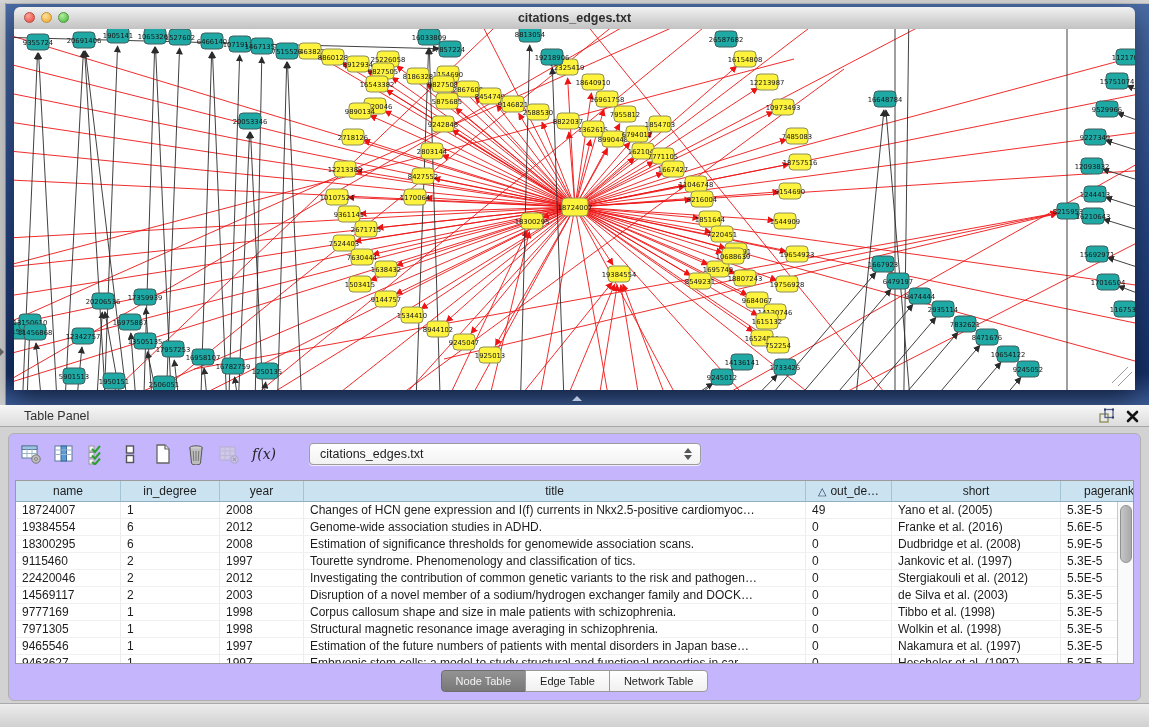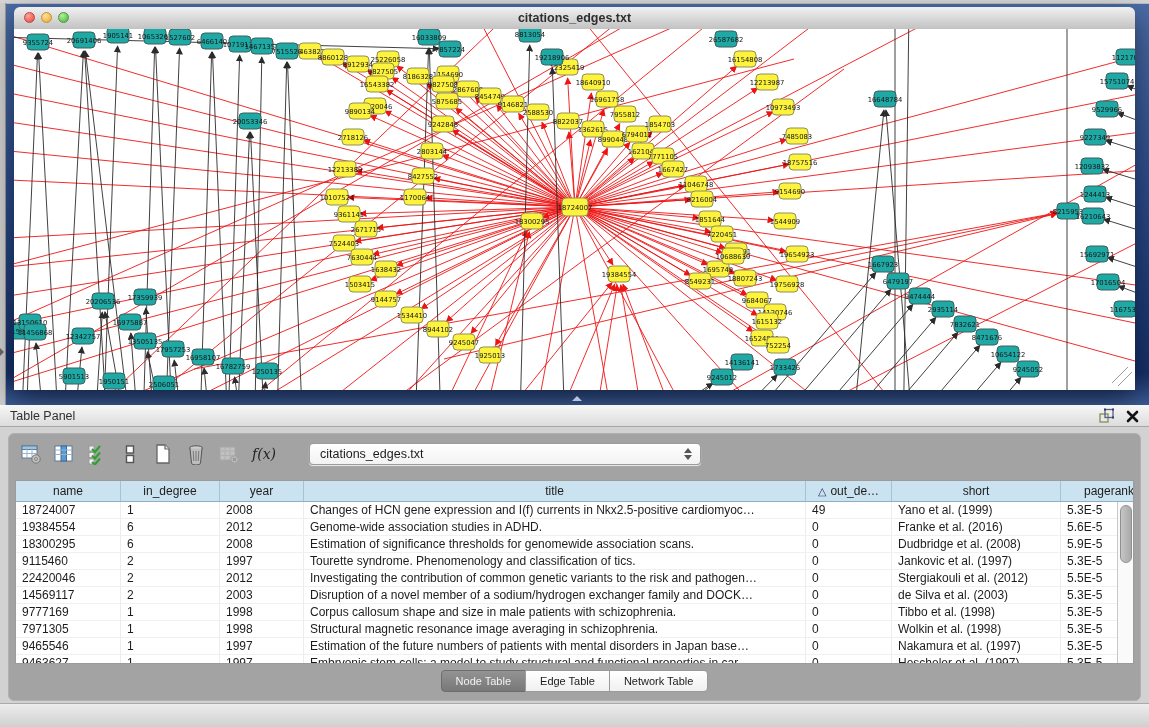--- a/index.html
+++ b/index.html
@@ -26,24 +26,24 @@
   .win-title{display:block;text-align:center;line-height:22px;font-size:12.5px;font-weight:bold;color:#2e2e2e;}
   .traffic{position:absolute;top:5px;width:11px;height:11px;border-radius:50%;box-sizing:border-box;}
   .t-red{left:10px;background:radial-gradient(circle at 35% 30%,#ffa59b,#ea5c50 75%);border:1px solid #b84a42;}
   .t-yellow{left:27px;background:radial-gradient(circle at 35% 30%,#ffe2a0,#f2b440 75%);border:1px solid #c09138;}
   .t-green{left:44px;background:radial-gradient(circle at 35% 30%,#b8eea0,#5cc24e 75%);border:1px solid #4d9a3f;}
   .net-canvas{position:absolute;left:0;top:22px;width:1121px;height:361px;background:#ffffff;overflow:hidden;}
   .net-canvas svg{display:block;}
   
   .table-panel{position:absolute;left:0;top:405px;width:1149px;height:322px;background:#d2d2d2;}
   .panel-titlebar{height:22px;background:linear-gradient(#f7f7f7,#dcdcdc);border-bottom:1px solid #a6a6a6;
-    font-size:12.5px;color:#303030;line-height:22px;padding-left:10px;position:relative;box-sizing:border-box;}
+    font-size:12.5px;color:#303030;line-height:22px;padding-left:24px;position:relative;box-sizing:border-box;}
   .pt-icons{position:absolute;right:10px;top:3px;display:flex;gap:12px;align-items:center;}
   .panel-body{position:absolute;left:0;top:23px;right:0;bottom:24px;}
-  .panel-inner{position:absolute;left:8px;right:8px;top:5px;bottom:2px;background:#a3a3a3;
+  .panel-inner{position:absolute;left:8px;right:8px;top:5px;bottom:2px;background:#c4b5fd;
     border:1px solid #b0b0b0;border-radius:6px;}
   
   .toolbar{height:40px;display:flex;align-items:center;padding-left:10px;gap:9px;}
   .tb-icon{width:24px;height:24px;display:inline-flex;align-items:center;justify-content:center;}
   .fx{font-family:"DejaVu Serif",serif;font-style:italic;font-size:14px;color:#222;margin-left:2px;}
   .combo{margin-left:24px;width:392px;height:22px;background:linear-gradient(#ffffff,#f2f2f2);
     border:1px solid #9c9c9c;border-radius:4px;position:relative;display:flex;align-items:center;
     font-size:12.5px;color:#1d1d1d;padding-left:10px;box-sizing:border-box;box-shadow:0 1px 1px rgba(255,255,255,.8);}
   .combo-arrows{position:absolute;right:8px;top:4px;display:flex;flex-direction:column;gap:2px;}
   .arr-up{width:0;height:0;border-left:4px solid transparent;border-right:4px solid transparent;border-bottom:5px solid #555;}
@@ -893,21 +893,21 @@
                 <th class="c6">pagerank</th>
               </tr>
             </thead>
           <tbody id="tbody">
               <tr>
                 <td class="c0">18724007</td>
                 <td class="c1">1</td>
                 <td class="c2">2008</td>
                 <td class="c3">Changes of HCN gene expression and I(f) currents in Nkx2.5-positive cardiomyoc…</td>
                 <td class="c4">49</td>
-                <td class="c5">Yano et al. (1999)</td>
+                <td class="c5">Yano et al. (2005)</td>
                 <td class="c6">5.3E-5</td>
               </tr>
               <tr>
                 <td class="c0">19384554</td>
                 <td class="c1">6</td>
                 <td class="c2">2012</td>
                 <td class="c3">Genome-wide association studies in ADHD.</td>
                 <td class="c4">0</td>
                 <td class="c5">Franke et al. (2016)</td>
                 <td class="c6">5.6E-5</td>

